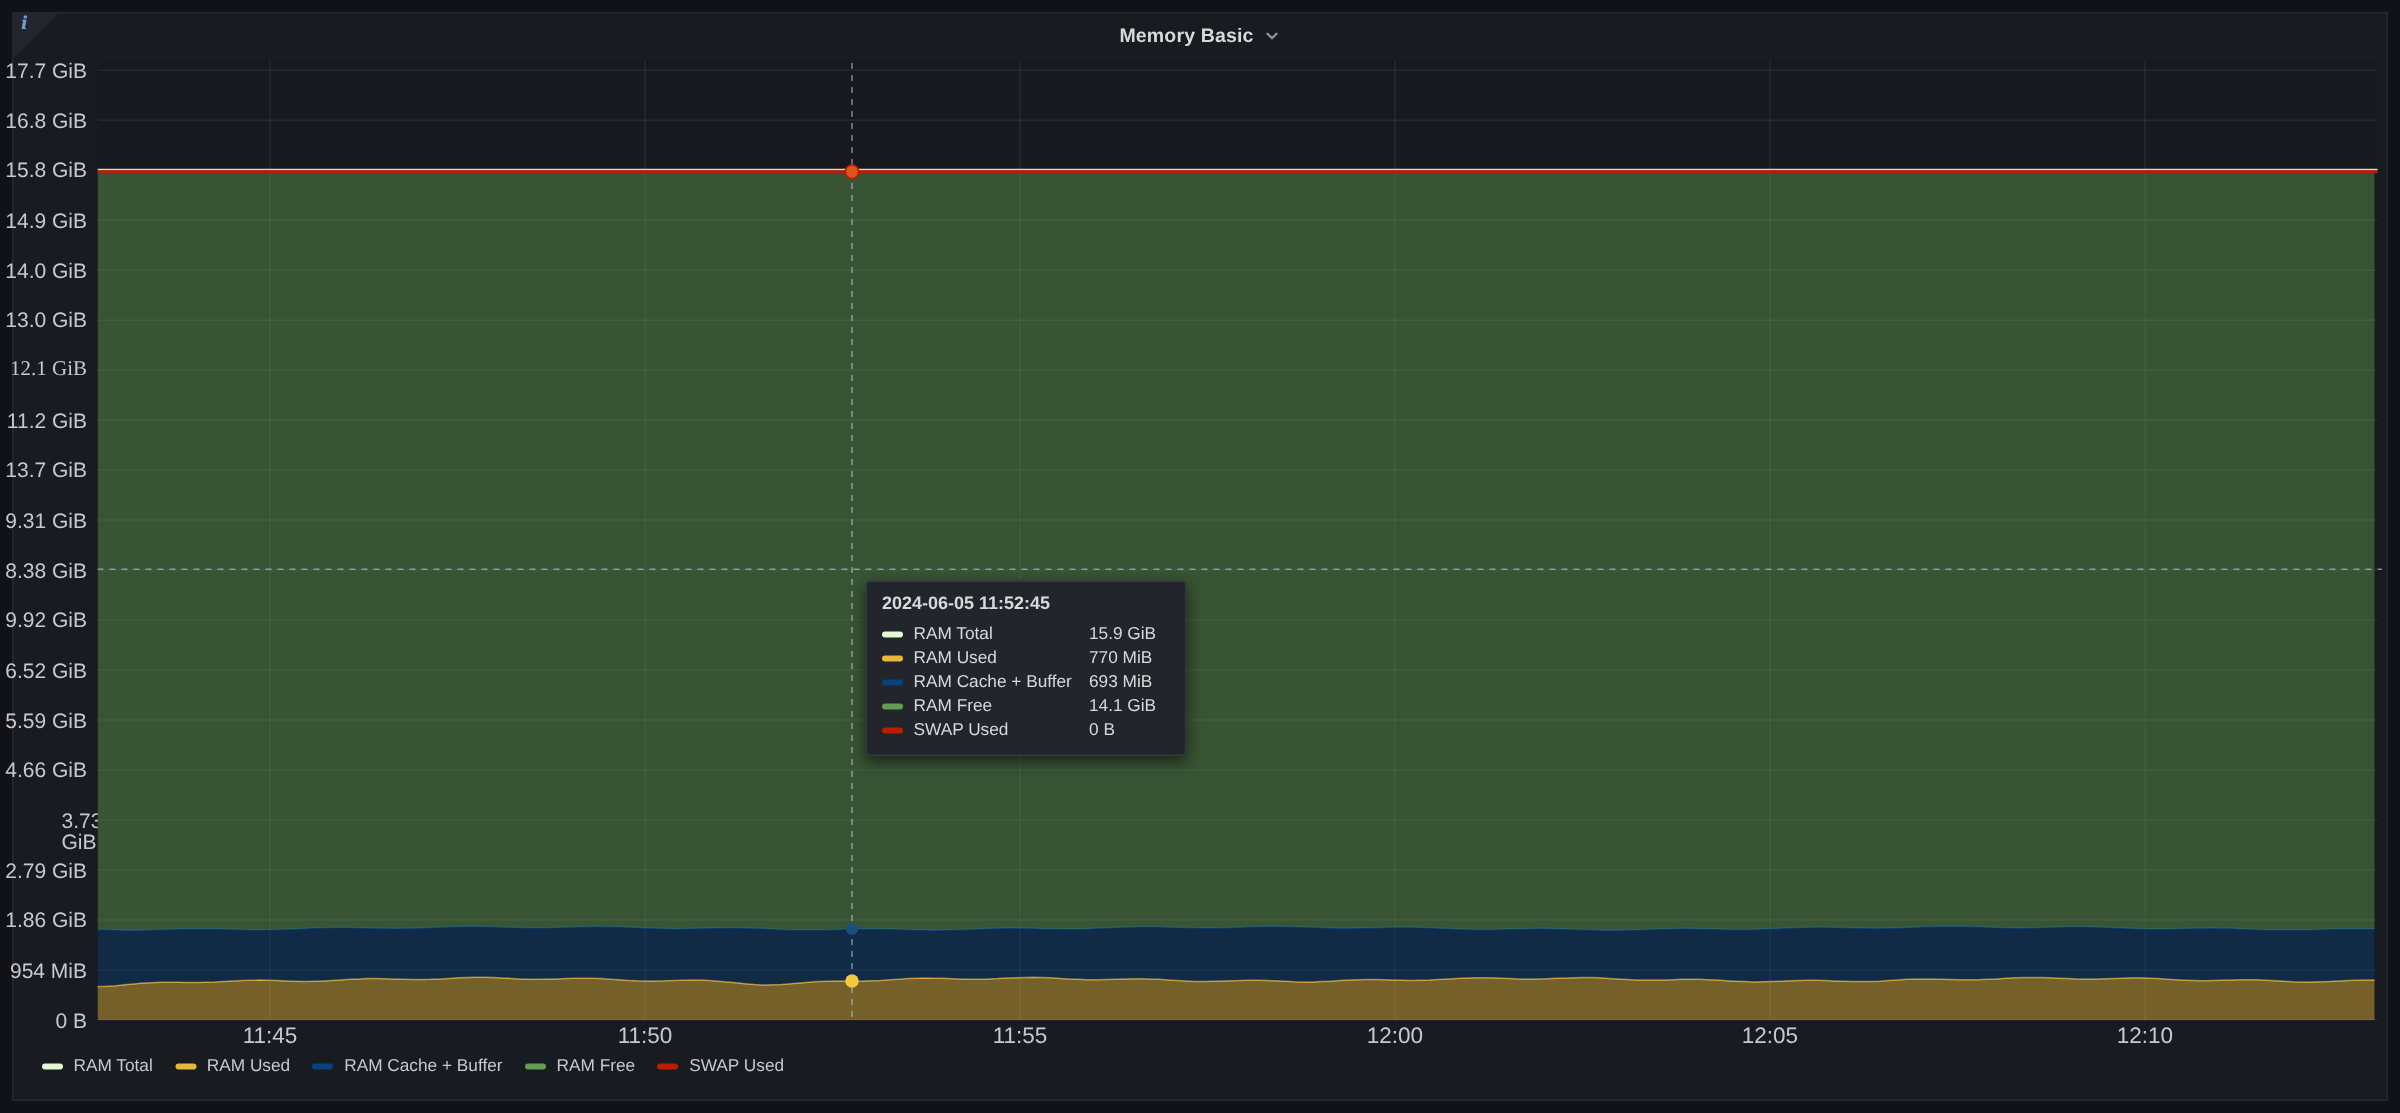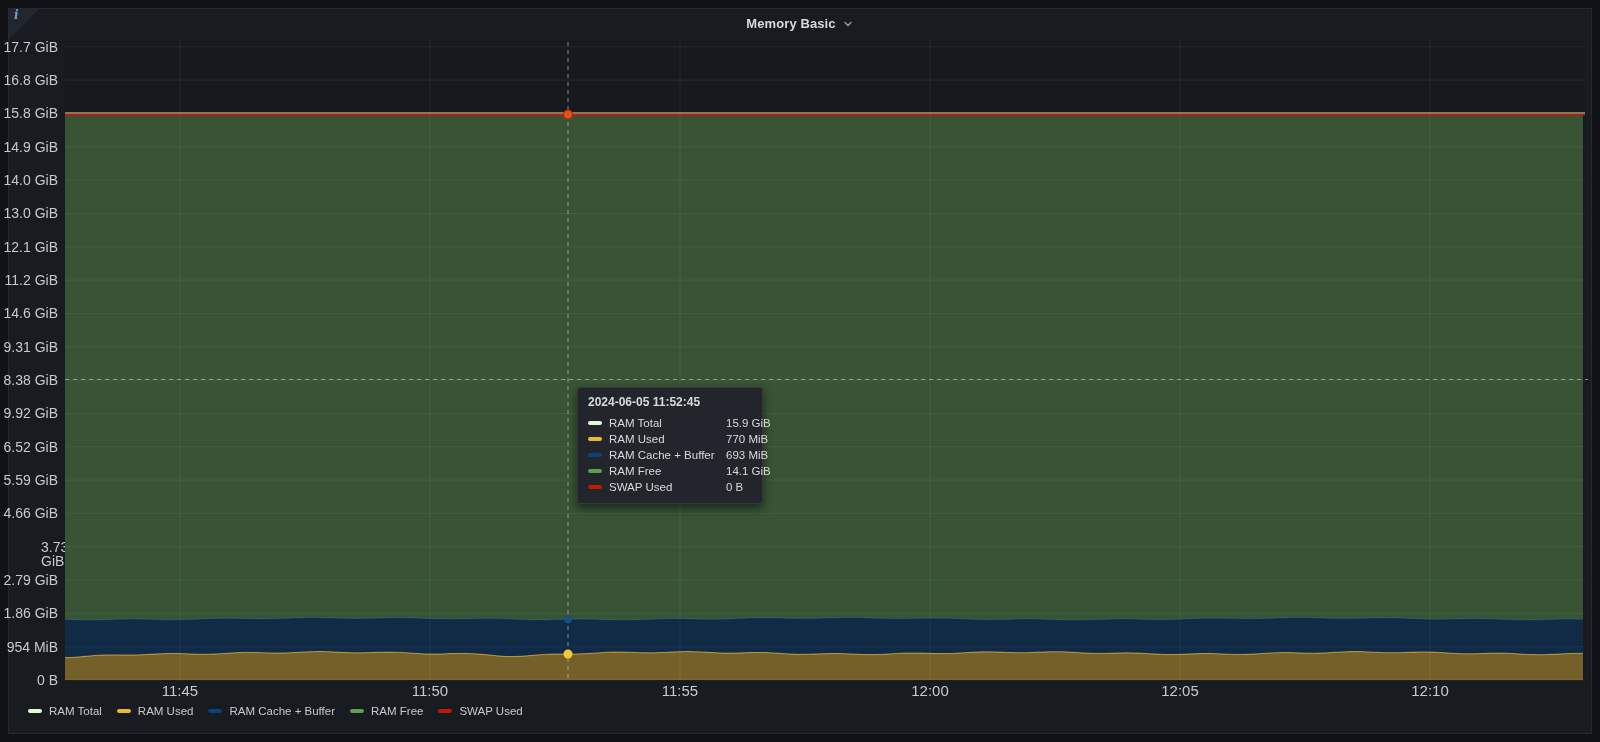--- a/index.html
+++ b/index.html
@@ -29,21 +29,21 @@
              font-size:15px; color:#c7c9ce; line-height:14px; }
 
   
   .legend { position:absolute; left:28px; top:702px; height:18px;
             display:flex; align-items:center; gap:15px; }
   .legend-item { display:flex; align-items:center; gap:7px; cursor:pointer; }
   .legend-swatch { width:14px; height:4px; border-radius:2px; }
   .legend-label { font-size:11.5px; color:#c7c9ce; }
 
   
-  .tooltip { position:absolute; left:577px; top:387px; width:186px;
+  .tooltip { position:absolute; left:577px; top:387px; width:214px;
              background:#22252b; border:1px solid #35383f; border-radius:3px;
              box-shadow:0 4px 10px rgba(0,0,0,.55); padding:7px 10px 8px 10px; z-index:5; }
   .tooltip-header { font-size:12px; font-weight:bold; color:#d8d9da; margin-bottom:6px; }
   .tooltip-row { display:grid; grid-template-columns:14px 110px auto; column-gap:7px;
                  align-items:center; height:16px; }
   .tooltip-swatch { width:14px; height:4px; border-radius:2px; }
   .tooltip-label { font-size:11.5px; color:#d8d9da; white-space:nowrap; }
   .tooltip-value { font-size:11.5px; color:#d8d9da; white-space:nowrap; }
 </style>
 </head>
@@ -68,23 +68,23 @@
       <div class="y-label" style="top: 639.674px;">954 MiB</div>
       <div class="y-label" style="top: 606.348px;">1.86 GiB</div>
       <div class="y-label" style="top: 573.022px;">2.79 GiB</div>
       <div class="y-label" style="top: 539.696px; padding-left: 41px;">3.73 GiB</div>
       <div class="y-label" style="top: 506.37px;">4.66 GiB</div>
       <div class="y-label" style="top: 473.044px;">5.59 GiB</div>
       <div class="y-label" style="top: 439.718px;">6.52 GiB</div>
       <div class="y-label" style="top: 406.392px;">9.92 GiB</div>
       <div class="y-label" style="top: 373.066px;">8.38 GiB</div>
       <div class="y-label" style="top: 339.74px;">9.31 GiB</div>
-      <div class="y-label" style="top: 306.414px;">14.6 GiB</div>
+      <div class="y-label" style="top: 306.414px;">13.7 GiB</div>
       <div class="y-label" style="top: 273.088px;">11.2 GiB</div>
-      <div class="y-label" style="top: 239.762px;">12.1 GiB</div>
+      <div class="y-label" style="top: 239.762px; font-family: Liberation Serif, serif;">12.1 GiB</div>
       <div class="y-label" style="top: 206.436px;">13.0 GiB</div>
       <div class="y-label" style="top: 173.11px;">14.0 GiB</div>
       <div class="y-label" style="top: 139.784px;">14.9 GiB</div>
       <div class="y-label" style="top: 106.458px;">15.8 GiB</div>
       <div class="y-label" style="top: 73.132px;">16.8 GiB</div>
       <div class="y-label" style="top: 39.806px;">17.7 GiB</div>
     </div>
   <div id="x-axis">
       <div class="x-label" style="left: 150px; top: 684px;">11:45</div>
       <div class="x-label" style="left: 400px; top: 684px;">11:50</div>

